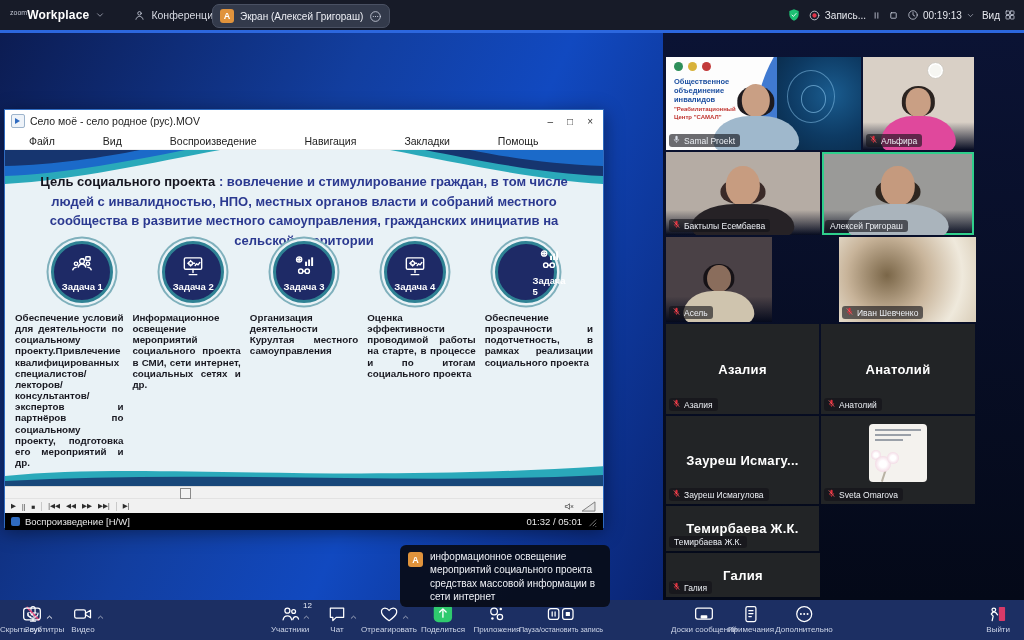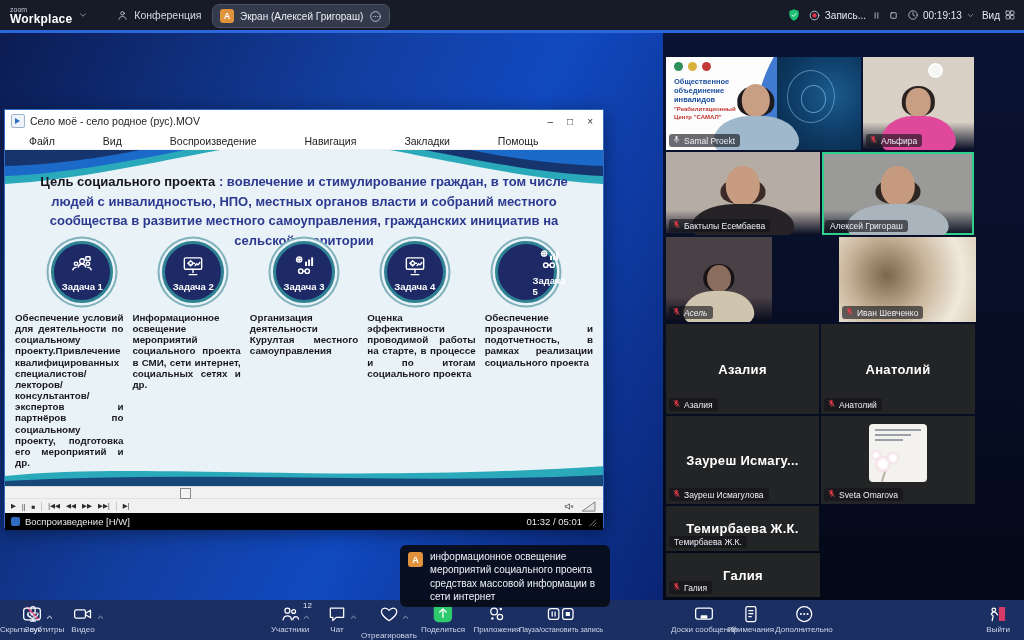--- a/index.html
+++ b/index.html
@@ -3,21 +3,21 @@
 <meta charset="utf-8">
 <style>
   html,body{margin:0;padding:0;width:1024px;height:640px;overflow:hidden;
     font-family:"Liberation Sans",sans-serif;background:#060b20;}
   #screen{position:relative;width:1024px;height:640px;}
 
   
   #topbar{position:absolute;left:0;top:0;width:1024px;height:30px;background:#171b28;
     display:flex;align-items:center;color:#e6e8ee;z-index:40;}
   .tb-left{display:flex;align-items:center;gap:6px;padding-left:10px;}
-  .logo{display:flex;flex-direction:column;line-height:1;}
+  .logo{display:flex;flex-direction:row;line-height:1;}
   .logo-top{font-size:7px;color:#c2c7d4;}
   .logo-bottom{font-size:12px;font-weight:bold;color:#fff;letter-spacing:.2px;}
   .tb-chev svg{display:block}
   .conference{display:flex;align-items:center;gap:5px;margin-left:22px;font-size:10.5px;color:#d6d9e2;}
   .screen-tab{position:absolute;left:212px;top:4px;height:22px;display:flex;align-items:center;gap:6px;
     background:#333a4b;border:1px solid #4a5163;border-radius:7px;padding:0 7px;font-size:10px;color:#eceef4;}
   .tab-app-icon{width:14px;height:14px;border-radius:3px;background:#e0933c;color:#fff;font-size:9px;
     font-weight:bold;display:flex;align-items:center;justify-content:center;}
   .tb-right{position:absolute;right:8px;top:0;height:30px;display:flex;align-items:center;gap:7px;font-size:10px;}
   .rec-group,.time-group,.view-group{display:flex;align-items:center;gap:4px;}
@@ -426,21 +426,21 @@
             <div class="p-hair" style="background: rgb(46, 38, 32);"></div>
             <div class="p-head" style="background: rgb(197, 154, 126);"></div>
             <div class="p-body" style="background: rgb(170, 180, 188);"></div>
           </div>
           <div class="pname nomic">
             <span>Алексей Григораш</span>
           </div>
         </div>
       </div>
       <div class="g-row" style="top: 204px; height: 85px; justify-content: space-between;">
-        <div class="tile" style="width: 106px; height: 85px; background: linear-gradient(rgb(74, 65, 70), rgb(74, 65, 70) 70%, rgba(0, 0, 0, 0.25)); font-style: italic;">
+        <div class="tile" style="width: 106px; height: 85px; background: linear-gradient(rgb(74, 65, 70), rgb(74, 65, 70) 70%, rgba(0, 0, 0, 0.25));">
           <div class="person">
             <div class="p-hair" style="background: rgb(22, 18, 22);"></div>
             <div class="p-head" style="background: rgb(138, 109, 92);"></div>
             <div class="p-body" style="background: rgb(207, 196, 174);"></div>
           </div>
           <div class="pname">
             <span><svg width="9" height="9" viewBox="0 0 24 24">
                 <path d="M9 5a3 3 0 0 1 6 0v6a3 3 0 0 1-6 0z" fill="#e02d3c" stroke="none"></path>
                 <path d="M6 11a6 6 0 0 0 12 0" stroke="#e02d3c" fill="none" stroke-width="1.8"></path>
                 <path d="M12 17v4" stroke="#e02d3c" stroke-width="1.8"></path>
@@ -589,21 +589,21 @@
         <div class="ico">
           <svg width="20" height="20" viewBox="0 0 24 24">
             <path d="M4 5h16v11h-9l-4 4v-4H4z"></path>
           </svg>
           <span class="chev"><svg width="9" height="9" viewBox="0 0 24 24">
               <polyline points="6 14 12 8.5 18 14"></polyline>
             </svg></span>
         </div>
         <div class="lbl">Чат</div>
       </div>
-      <div class="tb-item" style="left: 389px; transform: translateX(-50%); justify-content: space-between;">
+      <div class="tb-item" style="left: 389px; transform: translateX(-50%);">
         <div class="ico">
           <svg width="20" height="20" viewBox="0 0 24 24">
             <path d="M12 20C7.5 17 3.8 13.6 3 10.5 2.2 7.4 4.3 5 7 5c2 0 3.8 1.1 5 2.8C13.2 6.1 15 5 17 5c2.7 0 4.8 2.4 4 5.5-.8 3.1-4.5 6.5-9 9.5z"></path>
           </svg>
           <span class="chev"><svg width="9" height="9" viewBox="0 0 24 24">
               <polyline points="6 14 12 8.5 18 14"></polyline>
             </svg></span>
         </div>
         <div class="lbl">Отреагировать</div>
       </div>

